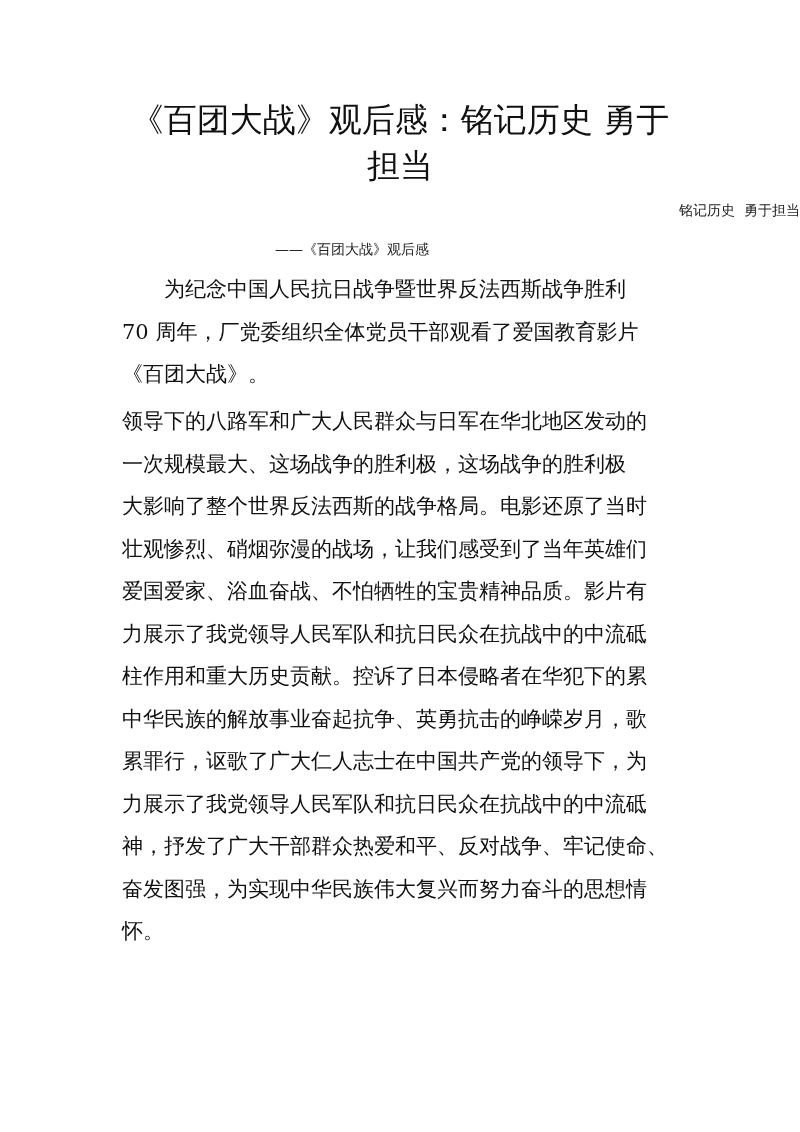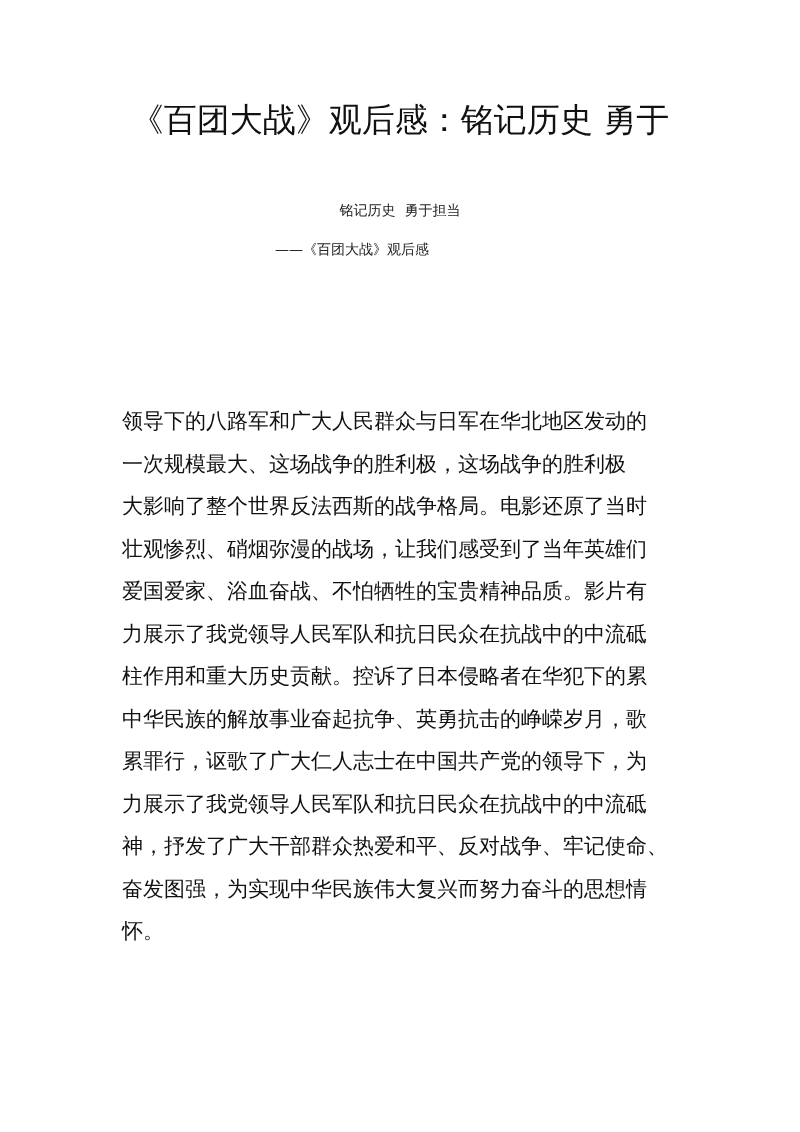--- a/index.html
+++ b/index.html
@@ -32,21 +32,21 @@
       line-height: 46px;
       font-weight: normal;
       color: #111;
       margin: 0;
     }
     .title .line { display: block; white-space: nowrap; }
     .subtitle {
       position: absolute;
       left: 0; width: 800px;
       top: 200px;
-      text-align: center;
+      text-align: right;
       font-size: 14px;
       line-height: 20px;
       color: #222;
       white-space: pre;
     }
     .byline {
       position: absolute;
       left: 275px;
       top: 239px;
       font-size: 14px;
@@ -70,26 +70,32 @@
     .p1 { top: 268px; }
     .p2 { top: 400px; }
   </style>
 </head>
 <body>
 
 <div class="page">
 
   <h1 class="title">
     <span class="line">《百团大战》观后感：铭记历史 勇于</span>
+    <span class="line">担当</span>
   </h1>
 
   <div class="subtitle">铭记历史  勇于担当</div>
 
   <div class="byline">——《百团大战》观后感</div>
 
+  <p class="para p1">
+    <span class="line">　　为纪念中国人民抗日战争暨世界反法西斯战争胜利</span>
+    <span class="line">70 周年，厂党委组织全体党员干部观看了爱国教育影片</span>
+    <span class="line">《百团大战》。</span>
+  </p>
 
   <p class="para p2">
     <span class="line">领导下的八路军和广大人民群众与日军在华北地区发动的</span>
     <span class="line">一次规模最大、这场战争的胜利极，这场战争的胜利极</span>
     <span class="line">大影响了整个世界反法西斯的战争格局。电影还原了当时</span>
     <span class="line">壮观惨烈、硝烟弥漫的战场，让我们感受到了当年英雄们</span>
     <span class="line">爱国爱家、浴血奋战、不怕牺牲的宝贵精神品质。影片有</span>
     <span class="line">力展示了我党领导人民军队和抗日民众在抗战中的中流砥</span>
     <span class="line">柱作用和重大历史贡献。控诉了日本侵略者在华犯下的累</span>
     <span class="line">中华民族的解放事业奋起抗争、英勇抗击的峥嵘岁月，歌</span>

